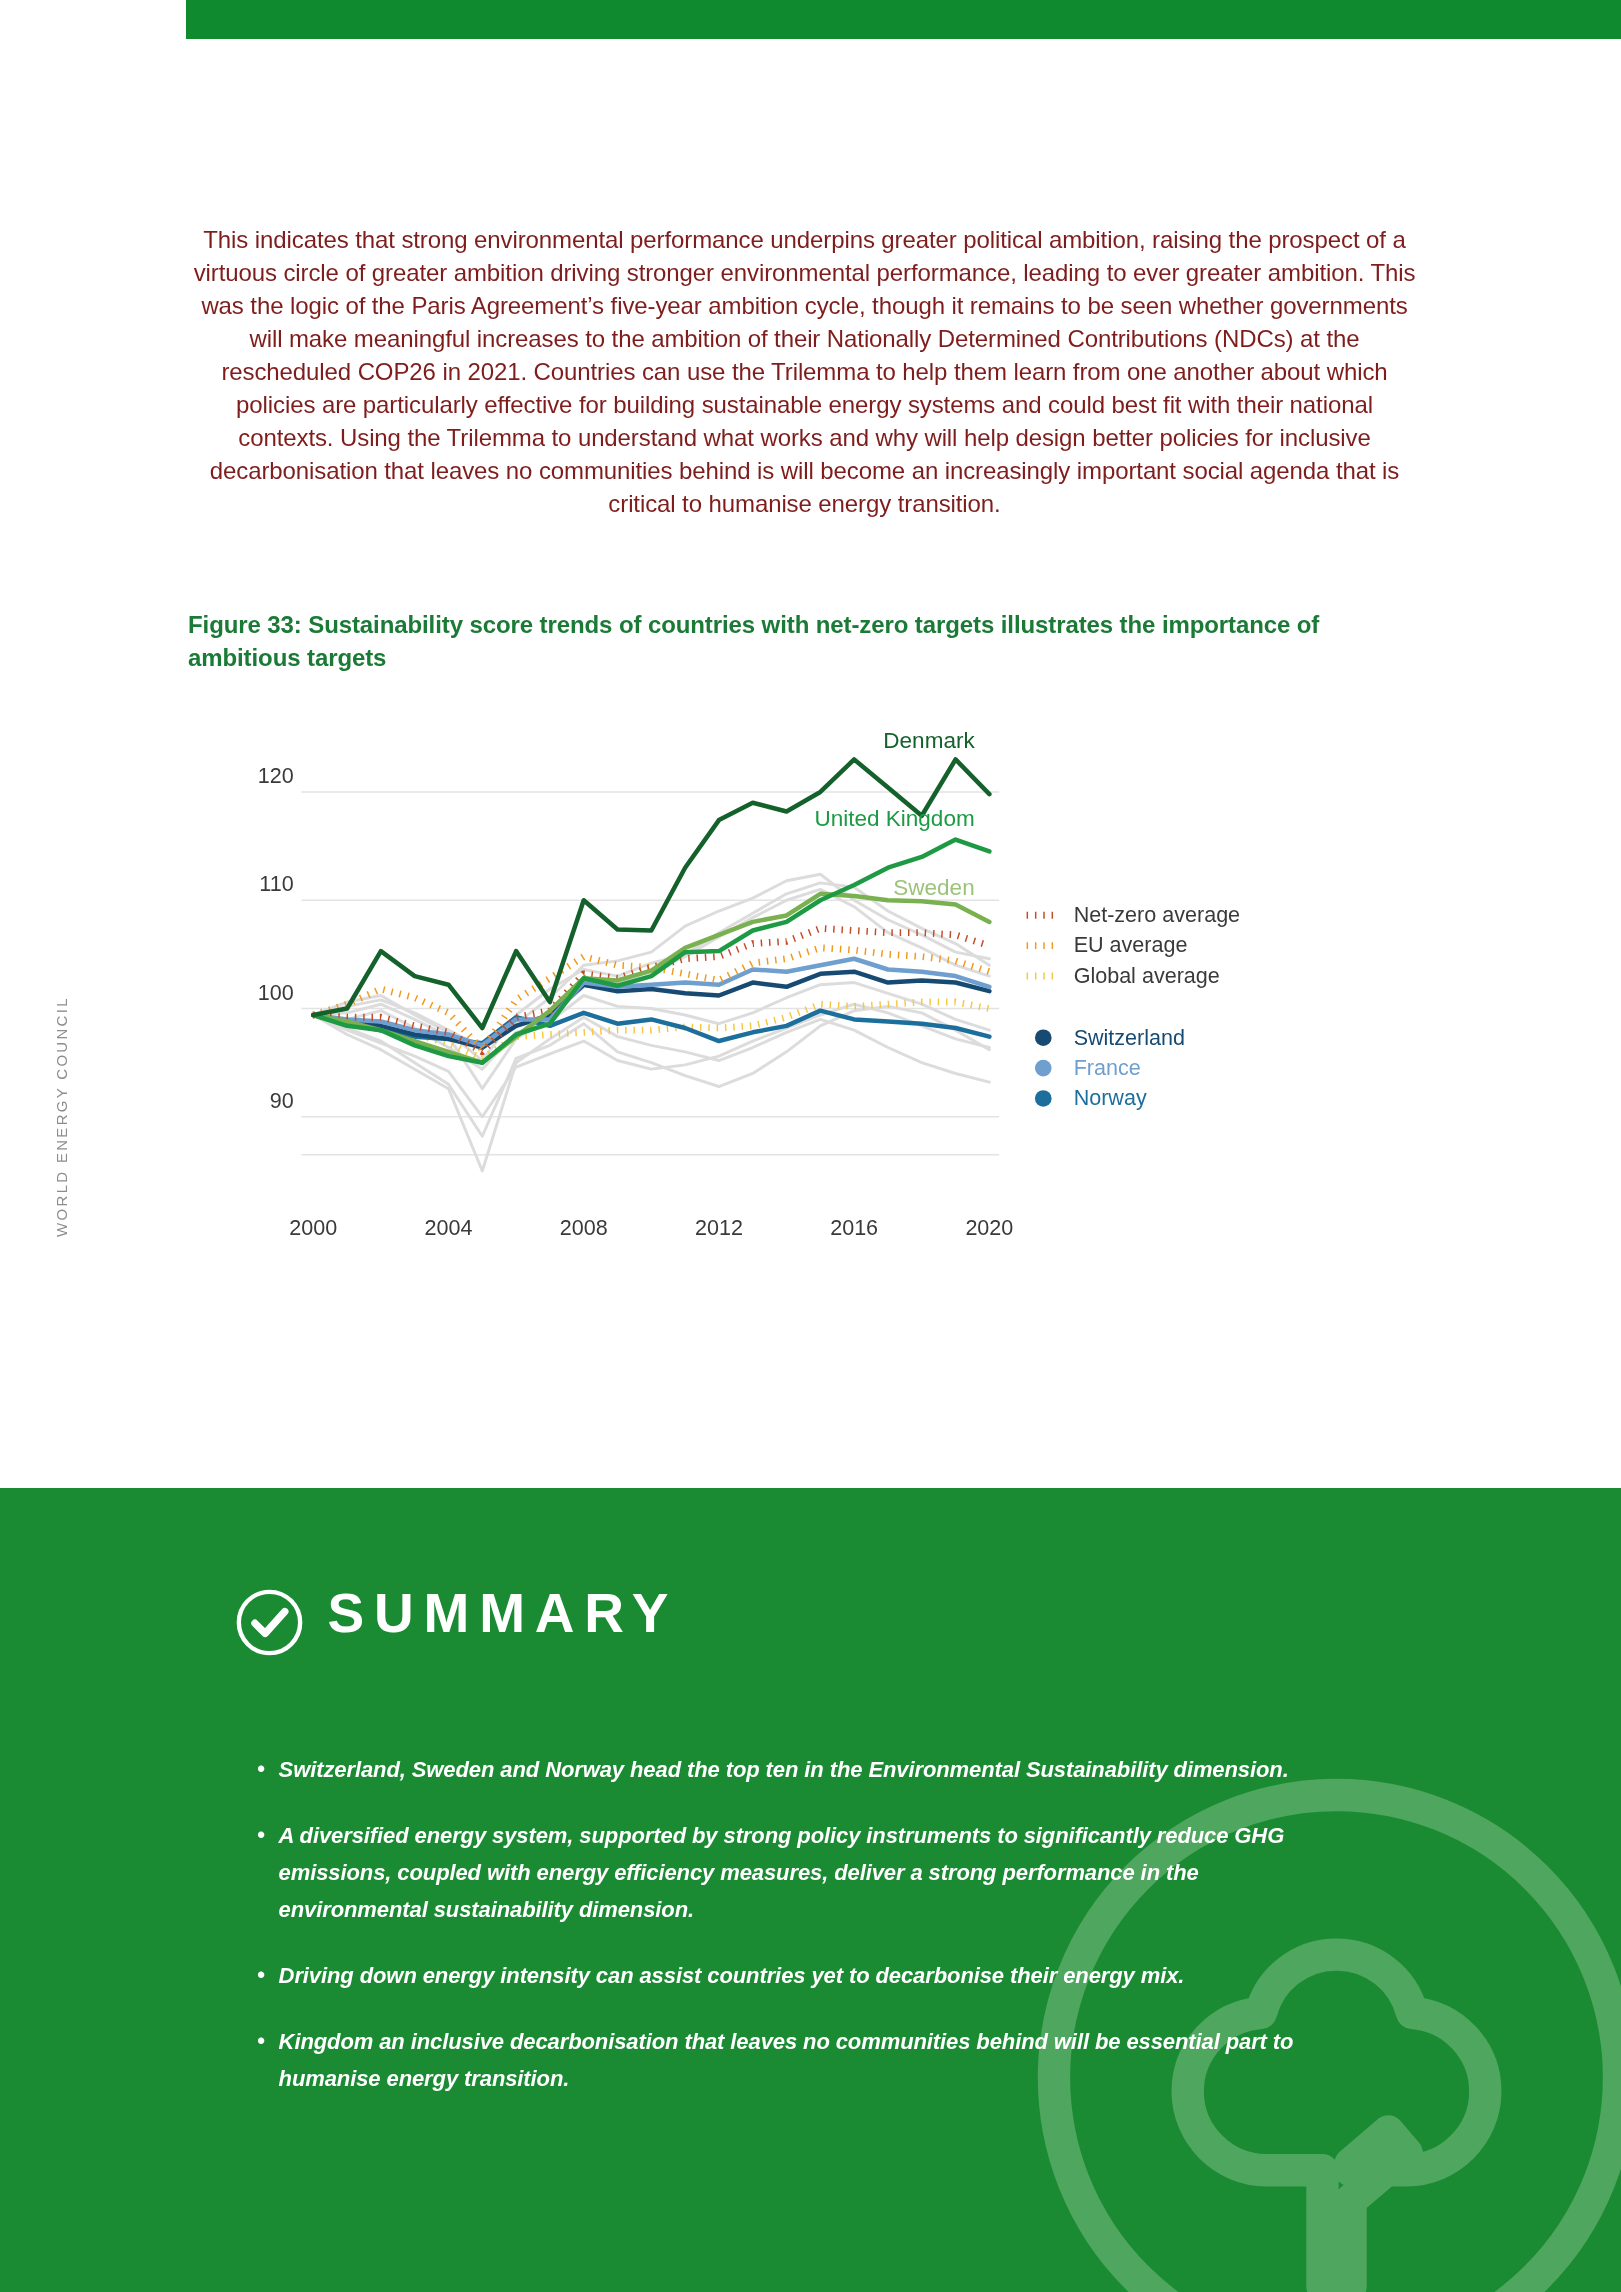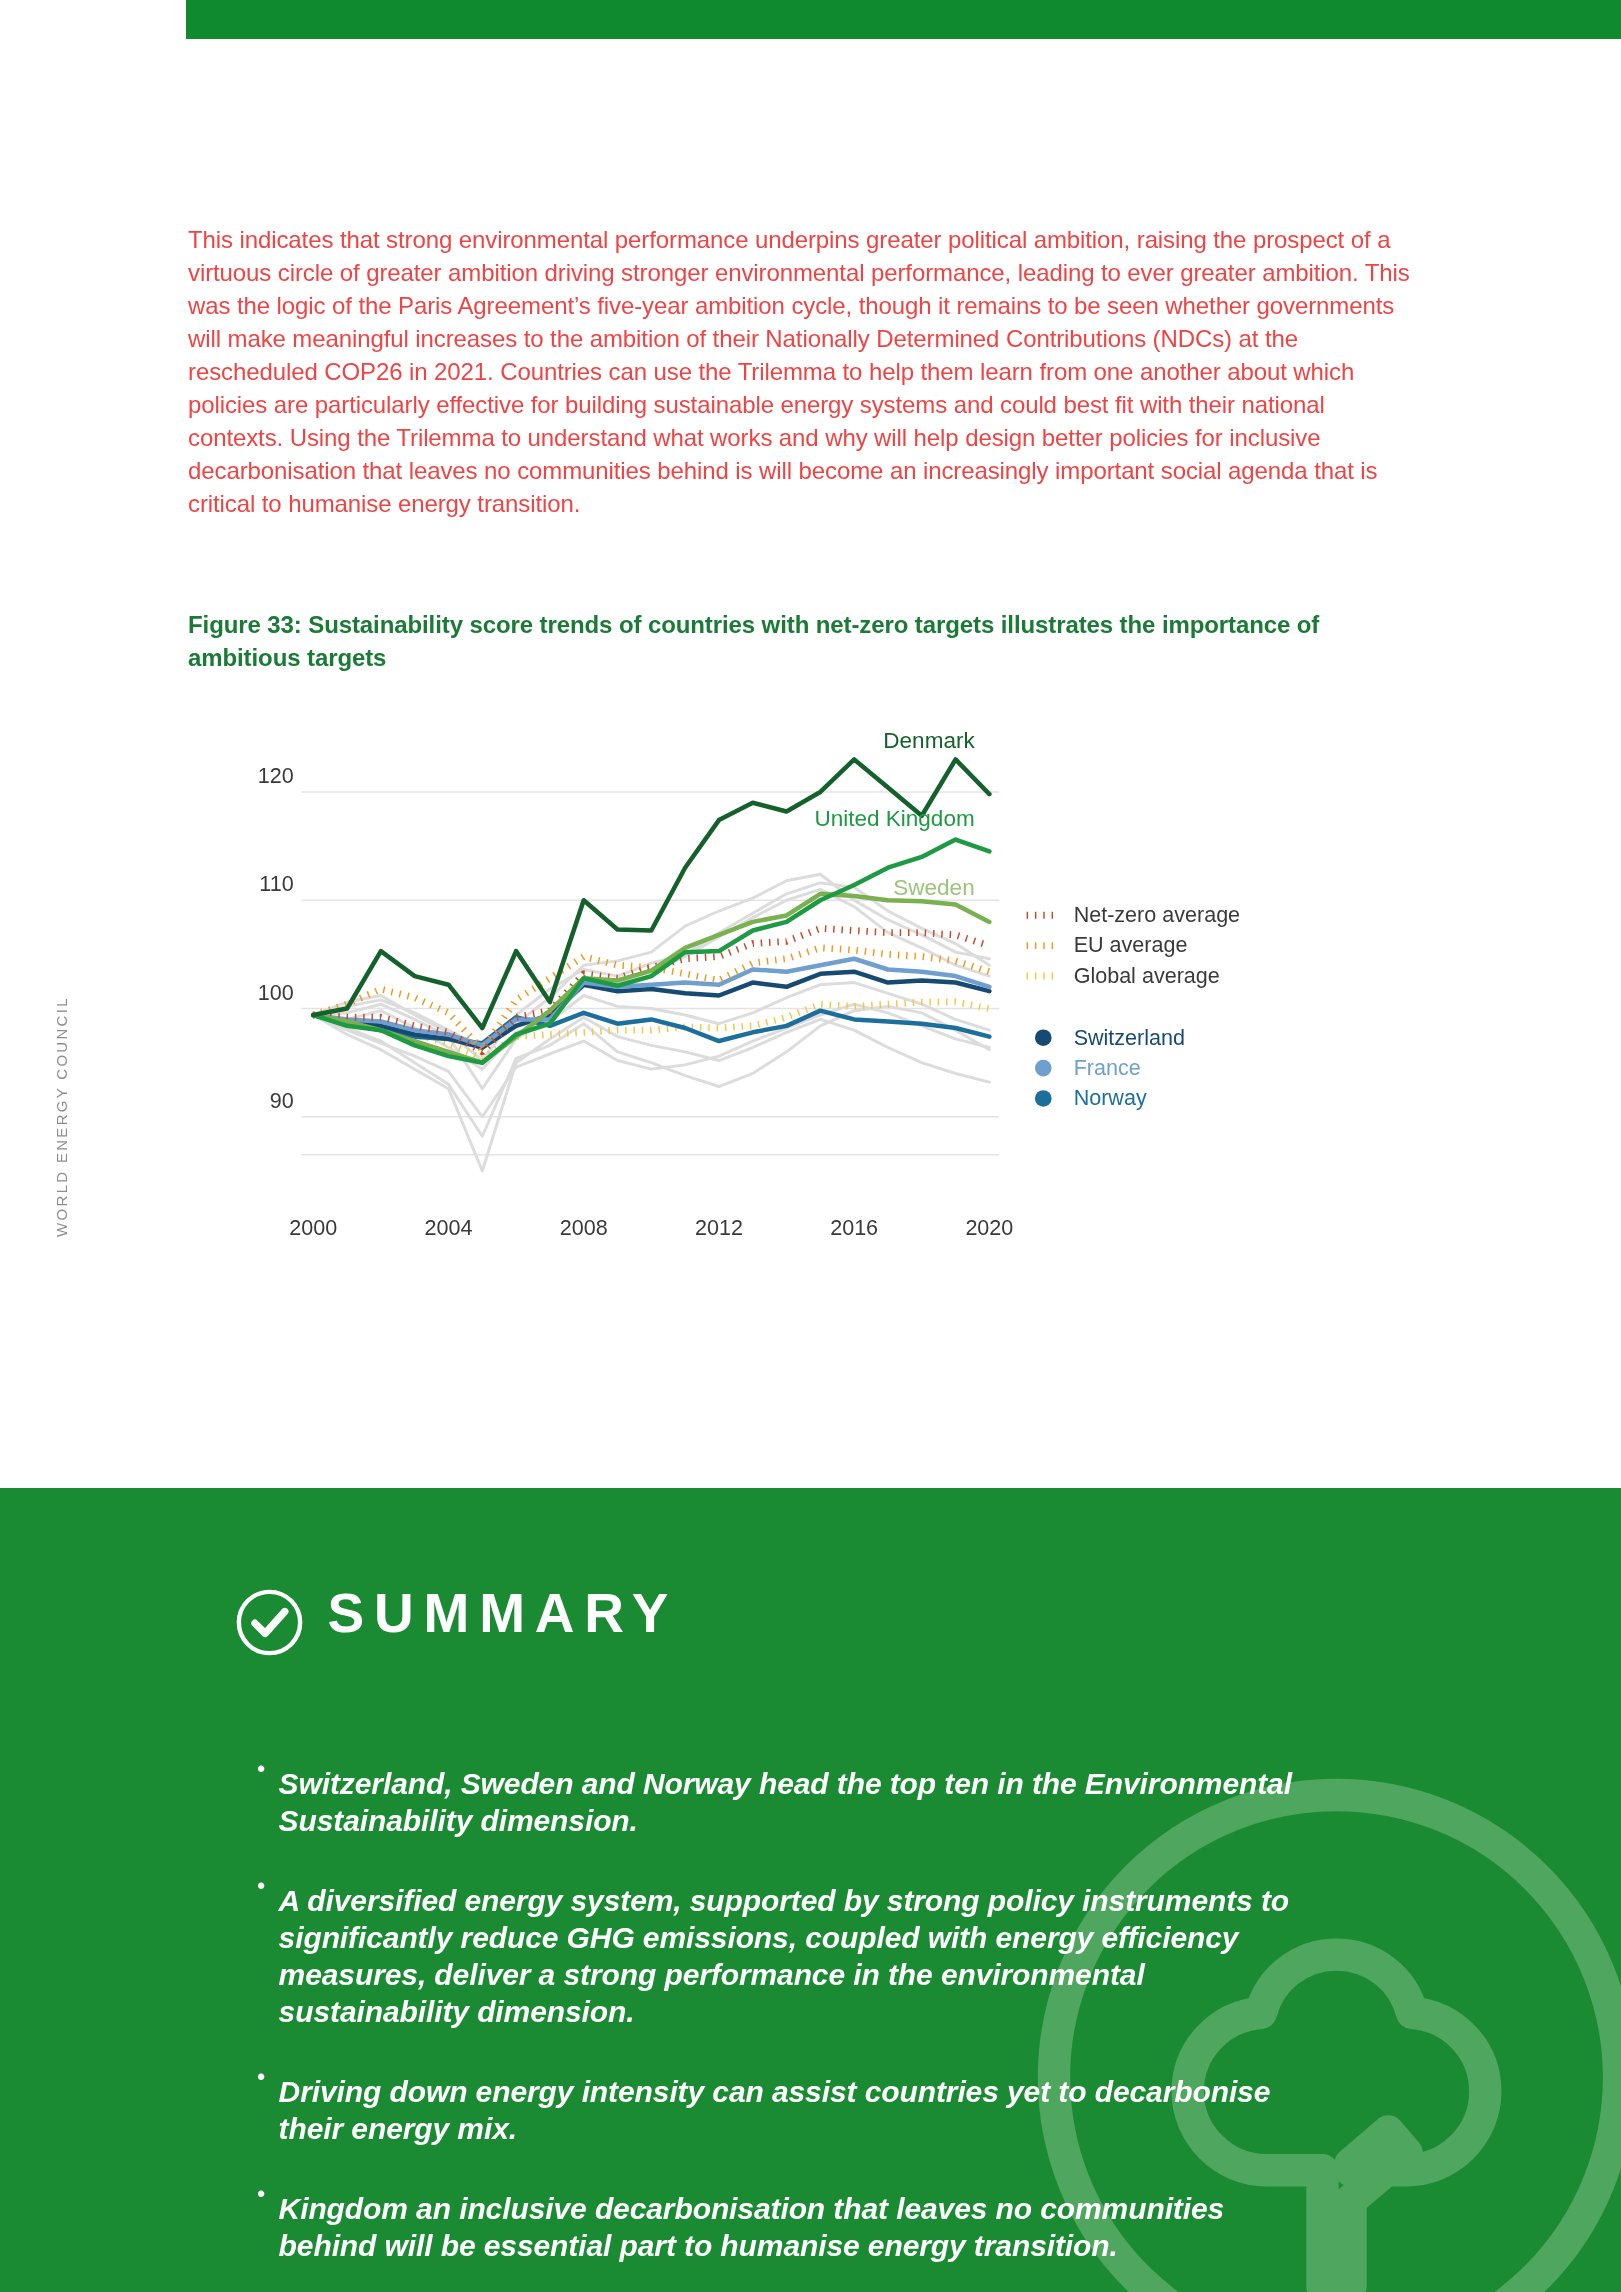--- a/index.html
+++ b/index.html
@@ -33,22 +33,22 @@
   }
 
   
   .para{
     position:absolute;
     left:188px; top:223px;
     width:1233px;
     font-family:"Liberation Sans", sans-serif;
     font-size:24px;
     line-height:33px;
-    color:#ef4444;
-    text-align:left;
+    color:#7f1d1d;
+    text-align:center;
     letter-spacing:-0.1px;
   }
 
   
   .fig-caption{
     position:absolute;
     left:188px; top:608px;
     width:1206px;
     font-size:24px;
     line-height:33px;
@@ -105,25 +105,24 @@
     color:#ffffff;
   }
   .bullet .dot{
     width:21.6px; flex:0 0 21.6px;
     font-size:23.5px; line-height:37px;
     color:#ffffff;
   }
   .bullet .btext{
     font-style:italic;
     font-weight:bold;
-    font-size:30px;
+    font-size:22px;
     line-height:37px;
     letter-spacing:-0.1px;
     color:#ffffff;
-    margin-top:14px;
   }
 </style>
 </head>
 <body>
 
 <div class="top-bar"></div>
 
 <div class="side-label">WORLD ENERGY COUNCIL</div>
 
 <div class="para">This indicates that strong environmental performance underpins greater political ambition, raising the prospect of a virtuous circle of greater ambition driving stronger environmental performance, leading to ever greater ambition. This was the logic of the Paris Agreement’s five-year ambition cycle, though it remains to be seen whether governments will make meaningful increases to the ambition of their Nationally Determined Contributions (NDCs) at the rescheduled COP26 in 2021. Countries can use the Trilemma to help them learn from one another about which policies are particularly effective for building sustainable energy systems and could best fit with their national contexts. Using the Trilemma to understand what works and why will help design better policies for inclusive decarbonisation that leaves no communities behind is will become an increasingly important social agenda that is critical to humanise energy transition.</div>

